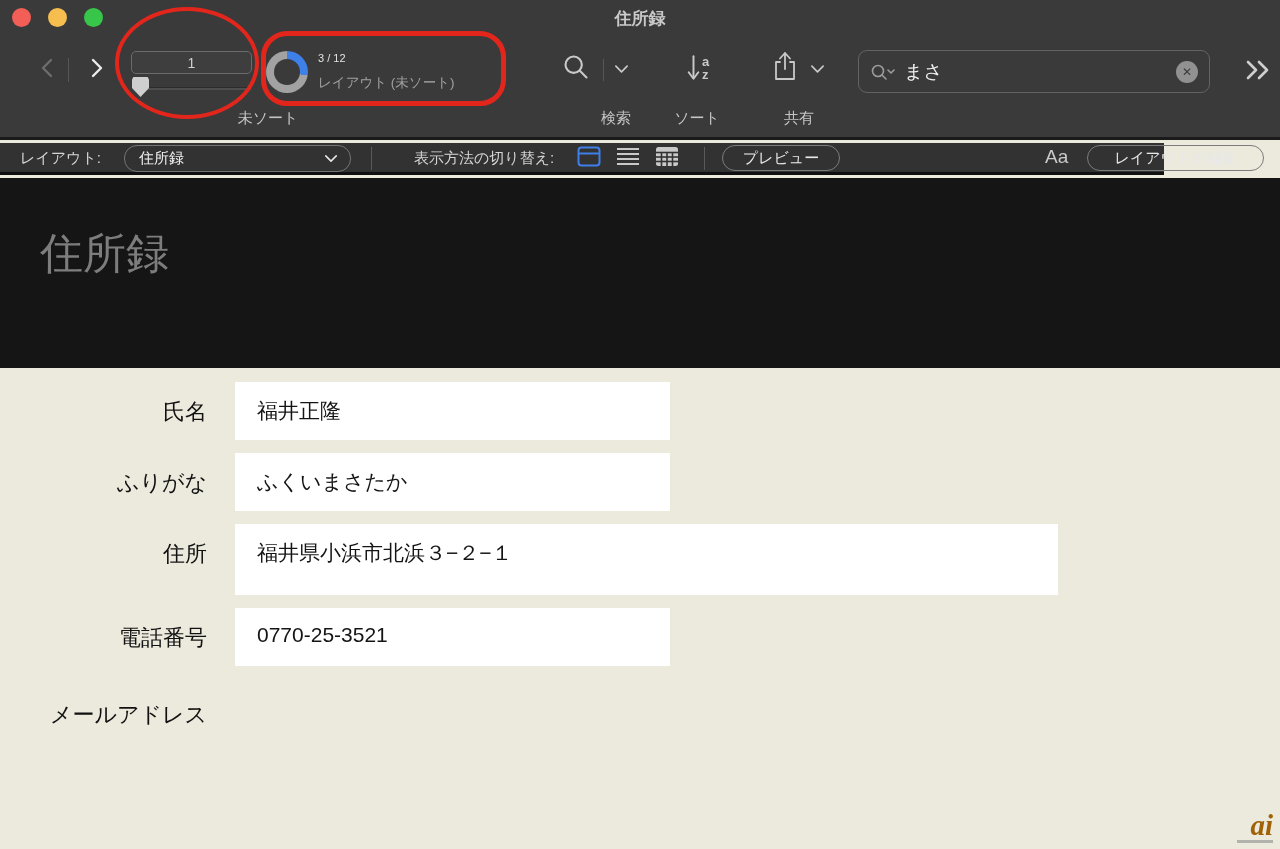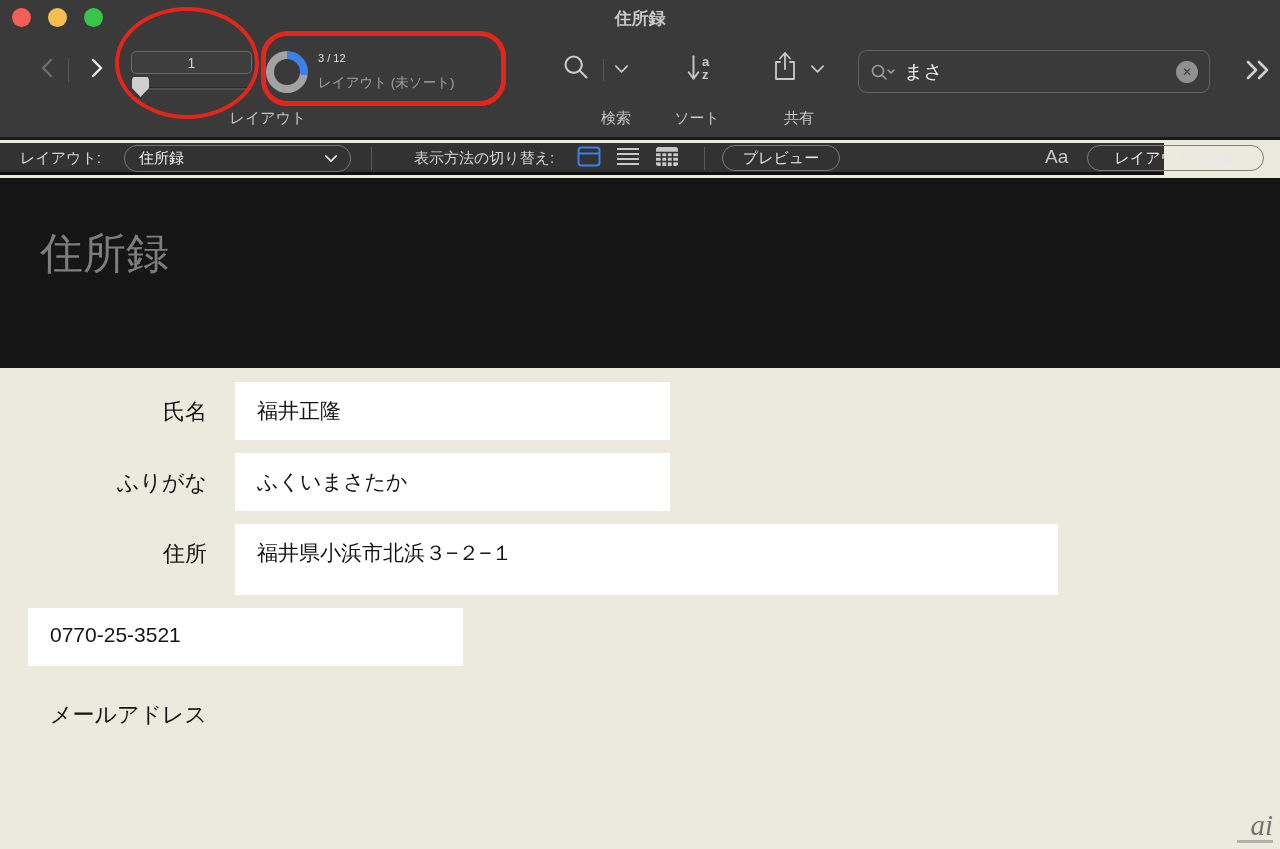--- a/index.html
+++ b/index.html
@@ -90,21 +90,21 @@
   .field-row:nth-child(4) { margin-bottom:19px; }
   .field-label { width:207px; text-align:right; font-size:22px; color:#111; padding-top:15px;
                  flex-shrink:0; }
   .field-box { margin-left:28px; width:435px; height:58px; background:#fff; }
   .field-box.wide { width:823px; }
   .field-box.tall { height:71px; }
   .field-value { display:block; padding:15px 0 0 22px; font-size:21px; color:#141414; }
 
   .watermark { position:absolute; right:7px; bottom:6px; text-align:right; }
   .watermark .wm-text { font-family:"Liberation Serif","DejaVu Serif",serif; font-style:italic;
-                        font-weight:normal; font-size:29px; color:#737373; line-height:0.9; }
+                        font-weight:bold; font-size:29px; color:#a16207; line-height:0.9; }
   .watermark .wm-sub { width:36px; height:3px; background:#b3b3ae; margin-top:2px; margin-left:auto; }
 </style>
 </head>
 <body>
 
 <div class="app">
 
   <div class="toolbar">
     <div class="window-title">住所録</div>
 
@@ -126,21 +126,21 @@
             <polyline points="4,3 12,11 4,19" fill="none" stroke="#ececec" stroke-width="2.4" stroke-linecap="round" stroke-linejoin="round"></polyline>
           </svg>
       </span>
     </div>
 
     <div class="record-box">
       <input readonly="" value="1" style="">
     </div>
     <div class="slider-track"></div>
     <div class="slider-thumb"></div>
-    <div class="record-label">レイアウト</div>
+    <div class="record-label">未ソート</div>
 
     <div class="donut"></div>
     <div class="found-count">3 / 12</div>
     <div class="found-status">レイアウト (未ソート)</div>
 
     <div class="tb-icon" style="left:560px; top:53px; width:32px; height:32px;">
       <span>
         <svg width="28" height="28" viewBox="0 0 24 24" class="icon-stroke">
             <circle cx="10" cy="10" r="7"></circle>
             <line x1="15.5" y1="15.5" x2="21" y2="21"></line>
@@ -295,20 +295,21 @@
     </div>
 
     <div class="field-row">
       <div class="field-label">住所</div>
       <div class="field-box wide tall">
         <span class="field-value">福井県小浜市北浜３−２−１</span>
       </div>
     </div>
 
     <div class="field-row">
+      <div class="field-label">電話番号</div>
       <div class="field-box">
         <span class="field-value">0770-25-3521</span>
       </div>
     </div>
 
     <div class="field-row">
       <div class="field-label">メールアドレス</div>
     </div>
   </div>
   </div>

